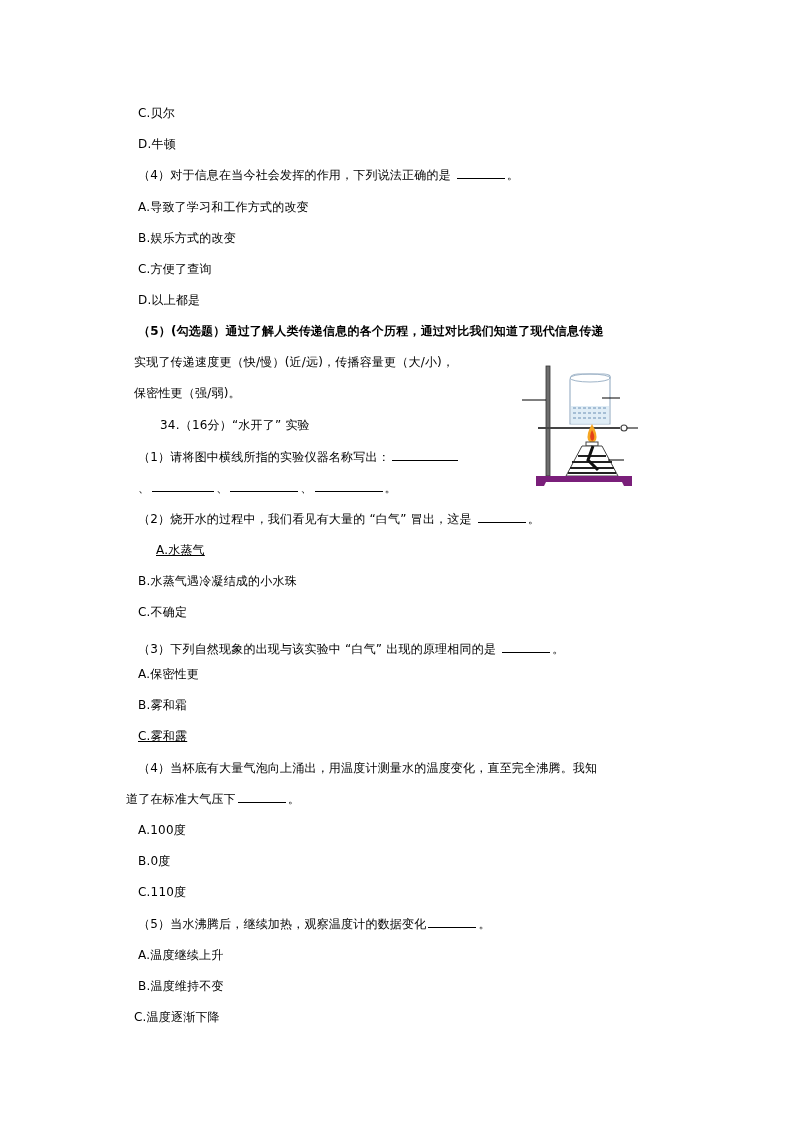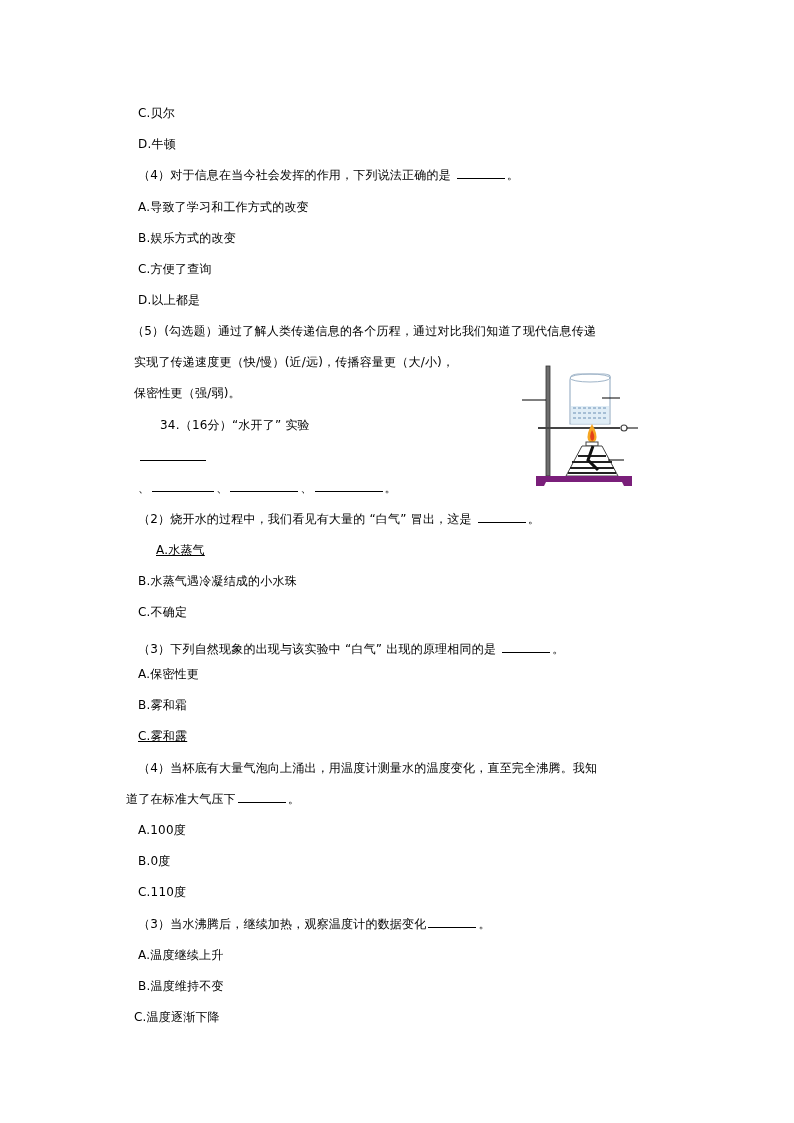--- a/index.html
+++ b/index.html
@@ -20,28 +20,28 @@
 <div class="line" style="left:138px;top:135px;">D.牛顿</div>
 
 <div class="line" style="left:138px;top:166px;text-align:center;">
   <span>（4）对于信息在当今社会发挥的作用，下列说法正确的是 </span><span class="blank b52"></span><span>。</span>
 </div>
 <div class="line" style="left:138px;top:198px;">A.导致了学习和工作方式的改变</div>
 <div class="line" style="left:138px;top:229px;">B.娱乐方式的改变</div>
 <div class="line" style="left:138px;top:260px;">C.方便了查询</div>
 <div class="line" style="left:138px;top:291px;">D.以上都是</div>
 
-<div class="line" style="left:132px;top:322px;">（5）(勾选题）通过了解人类传递信息的各个历程，通过对比我们知道了现代信息传递</div>
+<div class="line" style="left:138px;top:322px;font-weight:bold;">（5）(勾选题）通过了解人类传递信息的各个历程，通过对比我们知道了现代信息传递</div>
 <div class="line" style="left:134px;top:353px;">实现了传递速度更（快/慢）(近/远)，传播容量更（大/小)，</div>
 <div class="line" style="left:134px;top:384px;">保密性更（强/弱)。</div>
 
 <div class="line" style="left:118px;top:416px;margin-left:42px;">34.（16分）“水开了” 实验</div>
 
 <div class="line" style="left:138px;top:448px;">
-  <span class="blank b68"></span>
+  <span>（1）请将图中横线所指的实验仪器名称写出：</span><span class="blank b68"></span>
 </div>
 <div class="line" style="left:138px;top:479px;">
   <span>、</span><span class="blank b62"></span><span>、</span><span class="blank b68b"></span><span>、</span><span class="blank b68b"></span><span>。</span>
 </div>
 
 <div class="line" style="left:138px;top:510px;">
   <span>（2）烧开水的过程中，我们看见有大量的 “白气” 冒出，这是 </span><span class="blank b52"></span><span>。</span>
 </div>
 <div class="line" style="left:156px;top:541px;text-decoration:underline;">A.水蒸气</div>
 <div class="line" style="left:138px;top:572px;">B.水蒸气遇冷凝结成的小水珠</div>
@@ -56,21 +56,21 @@
 
 <div class="line" style="left:138px;top:759px;">（4）当杯底有大量气泡向上涌出，用温度计测量水的温度变化，直至完全沸腾。我知</div>
 <div class="line" style="left:126px;top:790px;">
   <span>道了在标准大气压下</span><span class="blank b52"></span><span>。</span>
 </div>
 <div class="line" style="left:138px;top:821px;">A.100度</div>
 <div class="line" style="left:138px;top:852px;">B.0度</div>
 <div class="line" style="left:138px;top:883px;">C.110度</div>
 
 <div class="line" style="left:138px;top:915px;">
-  <span>（3）当水沸腾后，继续加热，观察温度计的数据变化</span><span class="blank b52"></span><span>。</span>
+  <span>（5）当水沸腾后，继续加热，观察温度计的数据变化</span><span class="blank b52"></span><span>。</span>
 </div>
 <div class="line" style="left:138px;top:946px;">A.温度继续上升</div>
 <div class="line" style="left:138px;top:977px;">B.温度维持不变</div>
 <div class="line" style="left:134px;top:1008px;">C.温度逐渐下降</div>
 
 <div class="figure">
   <svg width="128" height="130" viewBox="0 0 128 130" xmlns="http://www.w3.org/2000/svg">
 
     <rect x="26" y="4" width="4" height="110" fill="#6e6e6e" stroke="#333" stroke-width="0.8"></rect>
 

